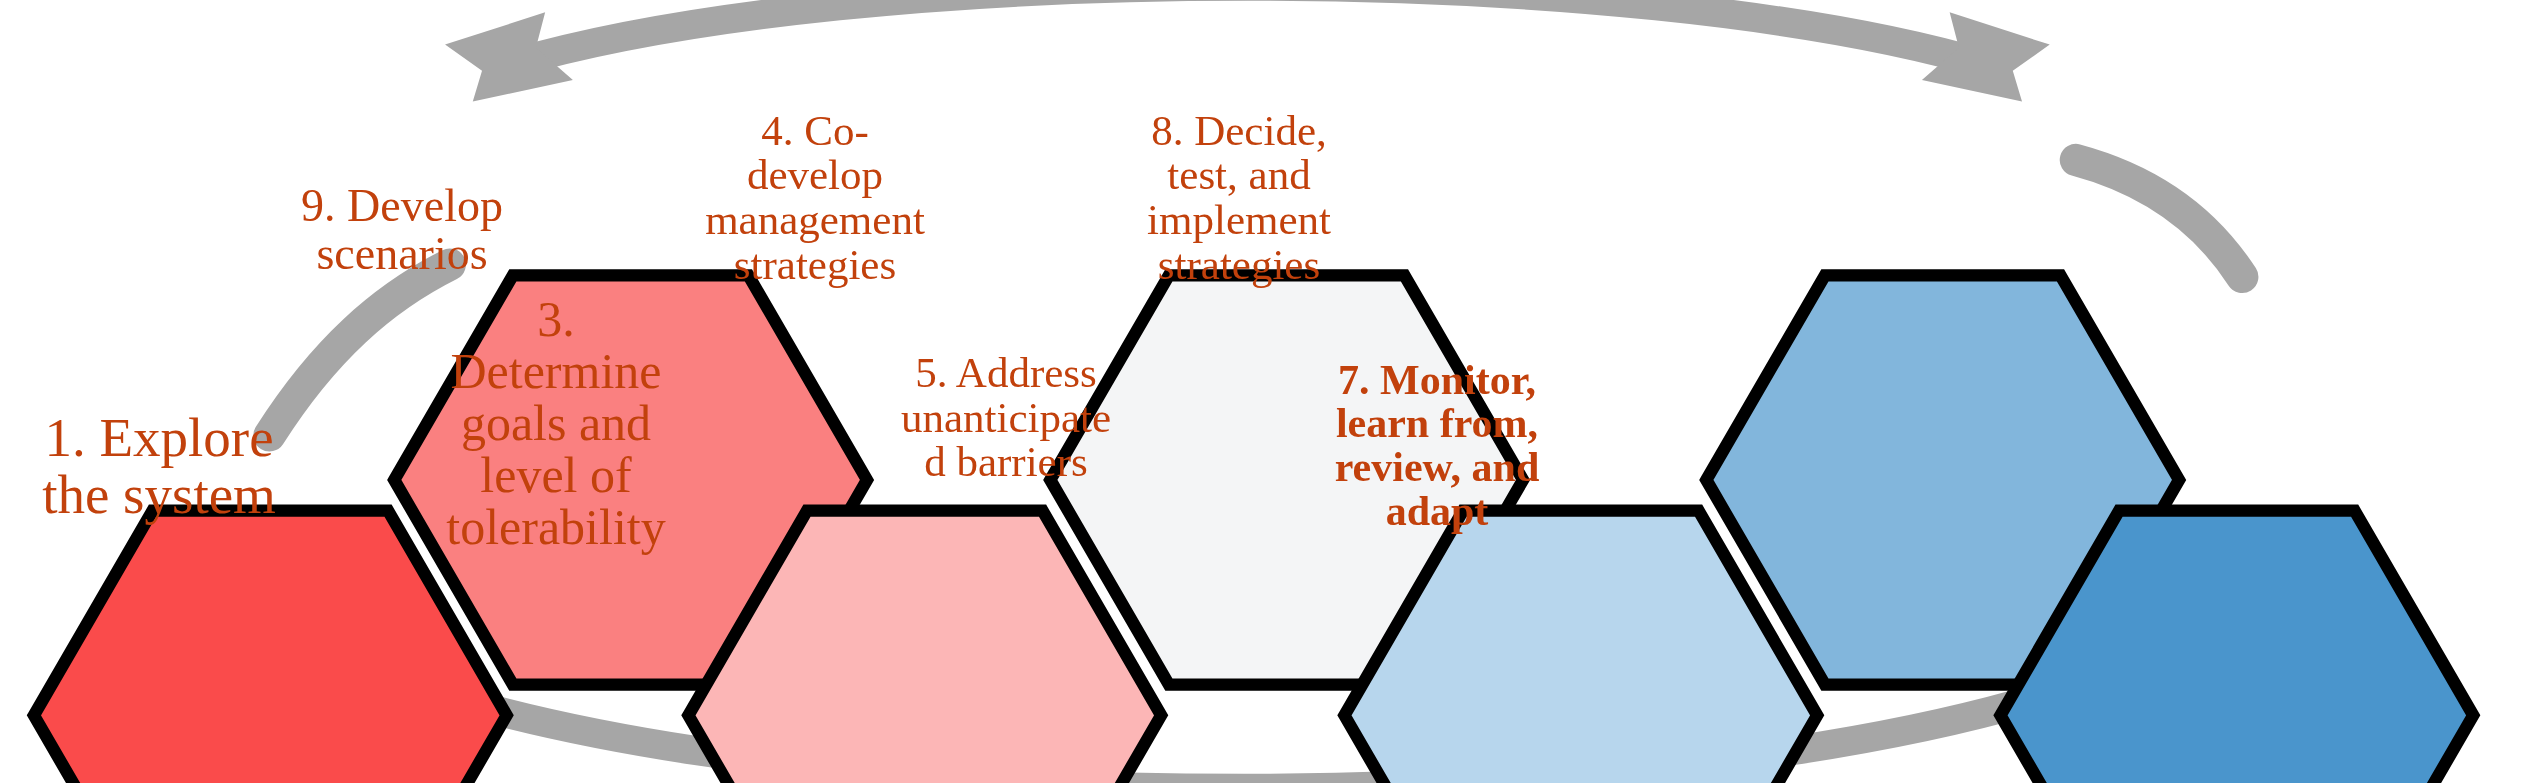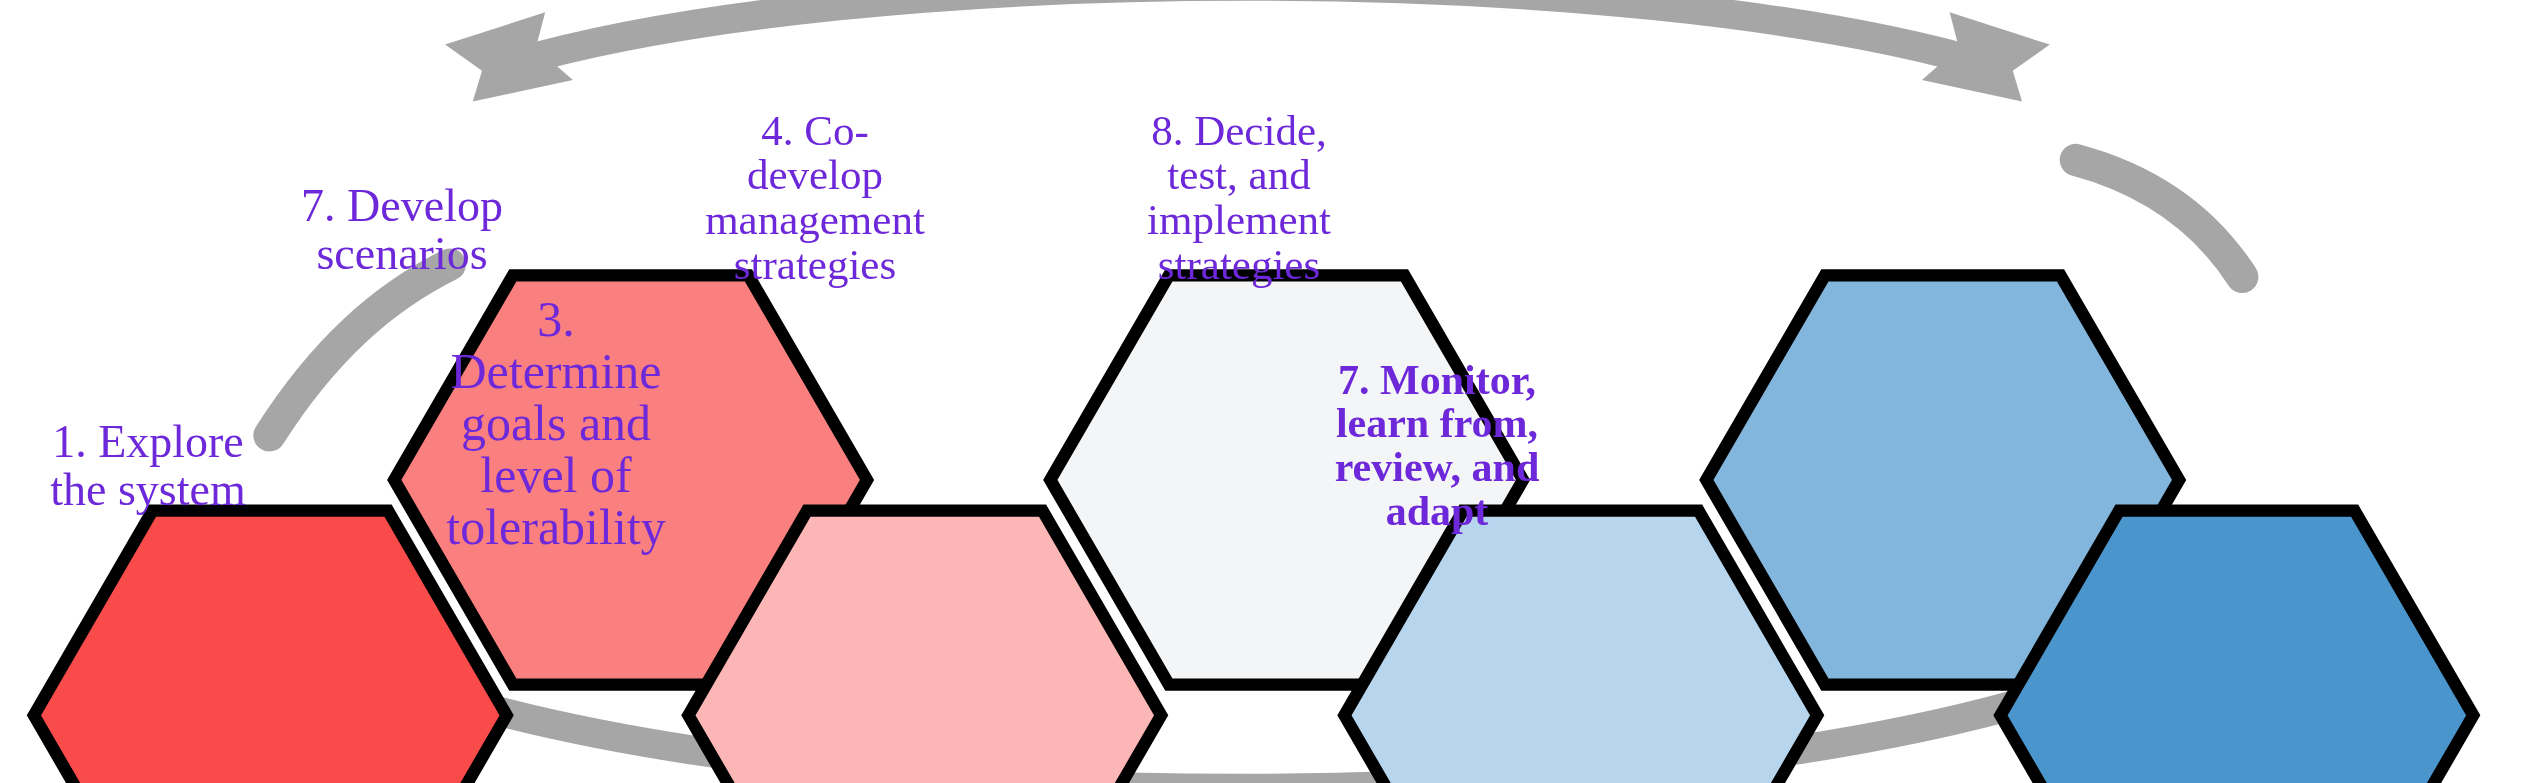--- a/index.html
+++ b/index.html
@@ -8,21 +8,21 @@
     background:#ffffff;
     font-family:"Liberation Serif","DejaVu Serif",serif;
     overflow:hidden;
   }
   #stage{position:relative;width:2541px;height:783px;}
   #art{position:absolute;left:0;top:0;width:2541px;height:783px;}
   .hexlabel{
     position:absolute;
     display:flex;align-items:center;justify-content:center;
     text-align:center;
-    color:#6d28d9;
+    color:#c2410c;
     font-family:"Liberation Serif","DejaVu Serif",serif;
     line-height:1.04;
     white-space:pre-line;
     pointer-events:none;
   }
 </style>
 </head>
 <body>
 
 <div id="stage">
@@ -55,36 +55,39 @@
       <polygon points="682,312 759,179 912,179 989,312 912,445 759,445" fill="#f4f5f6" stroke="#000000" stroke-width="8" stroke-linejoin="miter"></polygon>
 
       <polygon points="873,465 950,332 1103,332 1180,465 1103,598 950,598" fill="#b7d6ed" stroke="#000000" stroke-width="8" stroke-linejoin="miter"></polygon>
 
       <polygon points="1108,312 1185,179 1338,179 1415,312 1338,445 1185,445" fill="#82b6dc" stroke="#000000" stroke-width="8" stroke-linejoin="miter"></polygon>
 
       <polygon points="1299,465 1376,332 1529,332 1606,465 1529,598 1376,598" fill="#4a95cc" stroke="#000000" stroke-width="8" stroke-linejoin="miter"></polygon>
     </g>
   </svg>
 
-  <div class="hexlabel" style="left:3px;top:388px;width:290px;height:156px;font-size:46px;">1. Explore
+  <div class="hexlabel" style="left:14px;top:388px;width:290px;height:156px;font-size:55px;">1. Explore
 the system</div>
 
-  <div class="hexlabel" style="left:254px;top:152px;width:296px;height:156px;font-size:46px;">7. Develop
+  <div class="hexlabel" style="left:254px;top:152px;width:296px;height:156px;font-size:46px;">9. Develop
 scenarios</div>
 
   <div class="hexlabel" style="left:438px;top:298px;width:236px;height:250px;font-size:50px;">3. Determine
 goals and
 level of
 tolerability</div>
 
   <div class="hexlabel" style="left:690px;top:68px;width:250px;height:260px;font-size:43px;">4. Co-
 develop
 management
 strategies</div>
 
+  <div class="hexlabel" style="left:886px;top:322px;width:240px;height:192px;font-size:43px;">5. Address
+unanticipate
+d barriers</div>
 
   <div class="hexlabel" style="left:1114px;top:68px;width:250px;height:260px;font-size:43px;">8. Decide,
 test, and
 implement
 strategies</div>
 
   <div class="hexlabel" style="left:1322px;top:318px;width:230px;height:256px;font-size:42px;font-weight:bold;">7. Monitor,
 learn from,
 review, and
 adapt</div>

